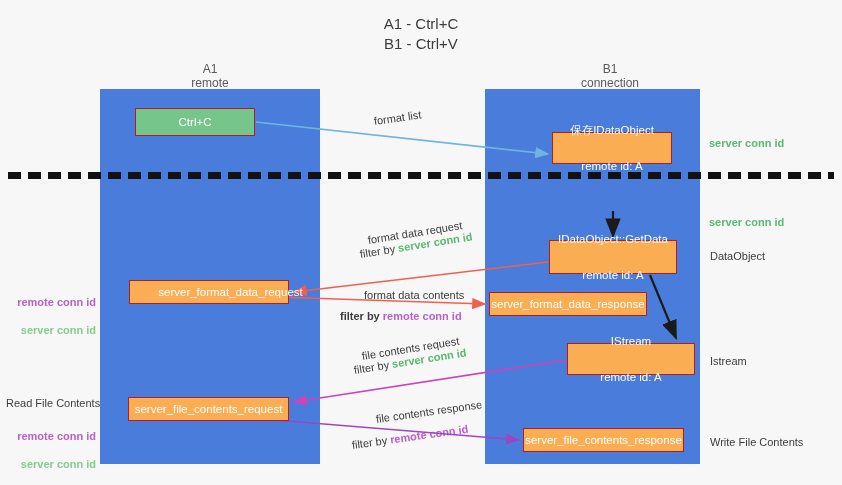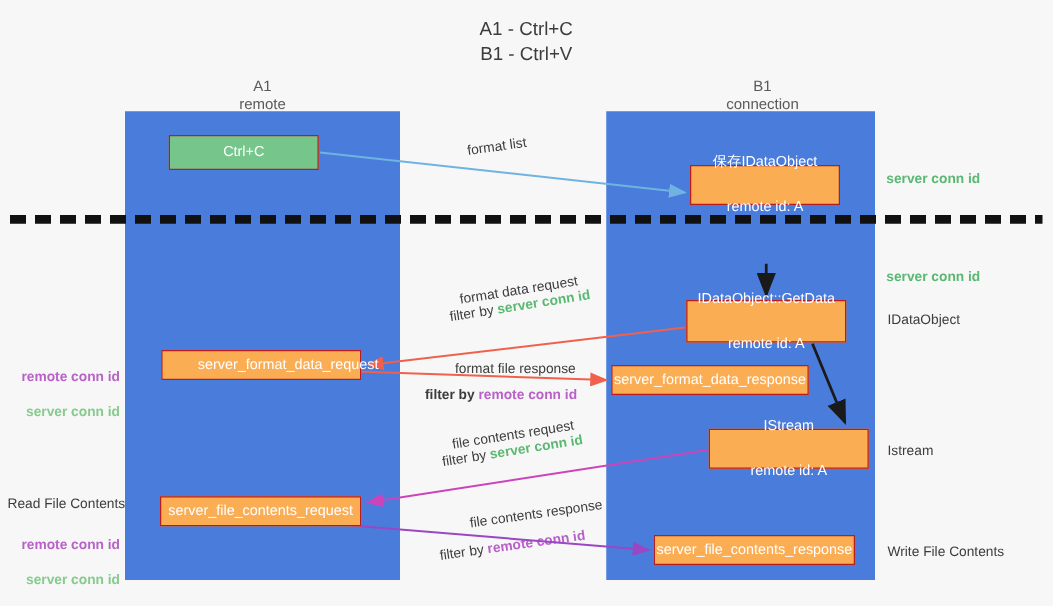--- a/index.html
+++ b/index.html
@@ -234,32 +234,32 @@
 
   <div id="n-sfcresp" class="abs node orange">
     <span>server_file_contents_response</span>
   </div>
 
   <div id="lb-formatlist" class="abs edge-label rot-sm">format list</div>
 
   <div id="lb-fdreq" class="abs edge-label rot">format data request</div>
   <div id="lb-fdreq2" class="abs edge-label rot"><span>filter by </span><span class="g">server conn id</span></div>
 
-  <div id="lb-fdresp" class="abs edge-label">format file response</div>
+  <div id="lb-fdresp" class="abs edge-label">format data contents</div>
   <div id="lb-fdresp2" class="abs edge-label"><span class="bold">filter by </span><span class="m">remote conn id</span></div>
 
   <div id="lb-fcreq" class="abs edge-label rot">file contents request</div>
   <div id="lb-fcreq2" class="abs edge-label rot"><span>filter by </span><span class="g">server conn id</span></div>
 
   <div id="lb-fcresp" class="abs edge-label rot-sm">file contents response</div>
   <div id="lb-fcresp2" class="abs edge-label rot-sm"><span>filter by </span><span class="m">remote conn id</span></div>
 
   <div id="an-serverconn-1" class="abs side">server conn id</div>
   <div id="an-serverconn-2" class="abs side">server conn id</div>
-  <div id="an-dataobject" class="abs side side-right">IDataObject</div>
+  <div id="an-dataobject" class="abs side side-right">DataObject</div>
   <div id="an-istream" class="abs side side-right">Istream</div>
   <div id="an-writefile" class="abs side side-right">Write File Contents</div>
 
   <div id="an-left-1" class="abs side">
     <div class="cid-r">remote conn id</div>
     <div class="cid-s">server conn id</div>
   </div>
 
   <div id="an-readfile" class="abs side">Read File Contents</div>
 

